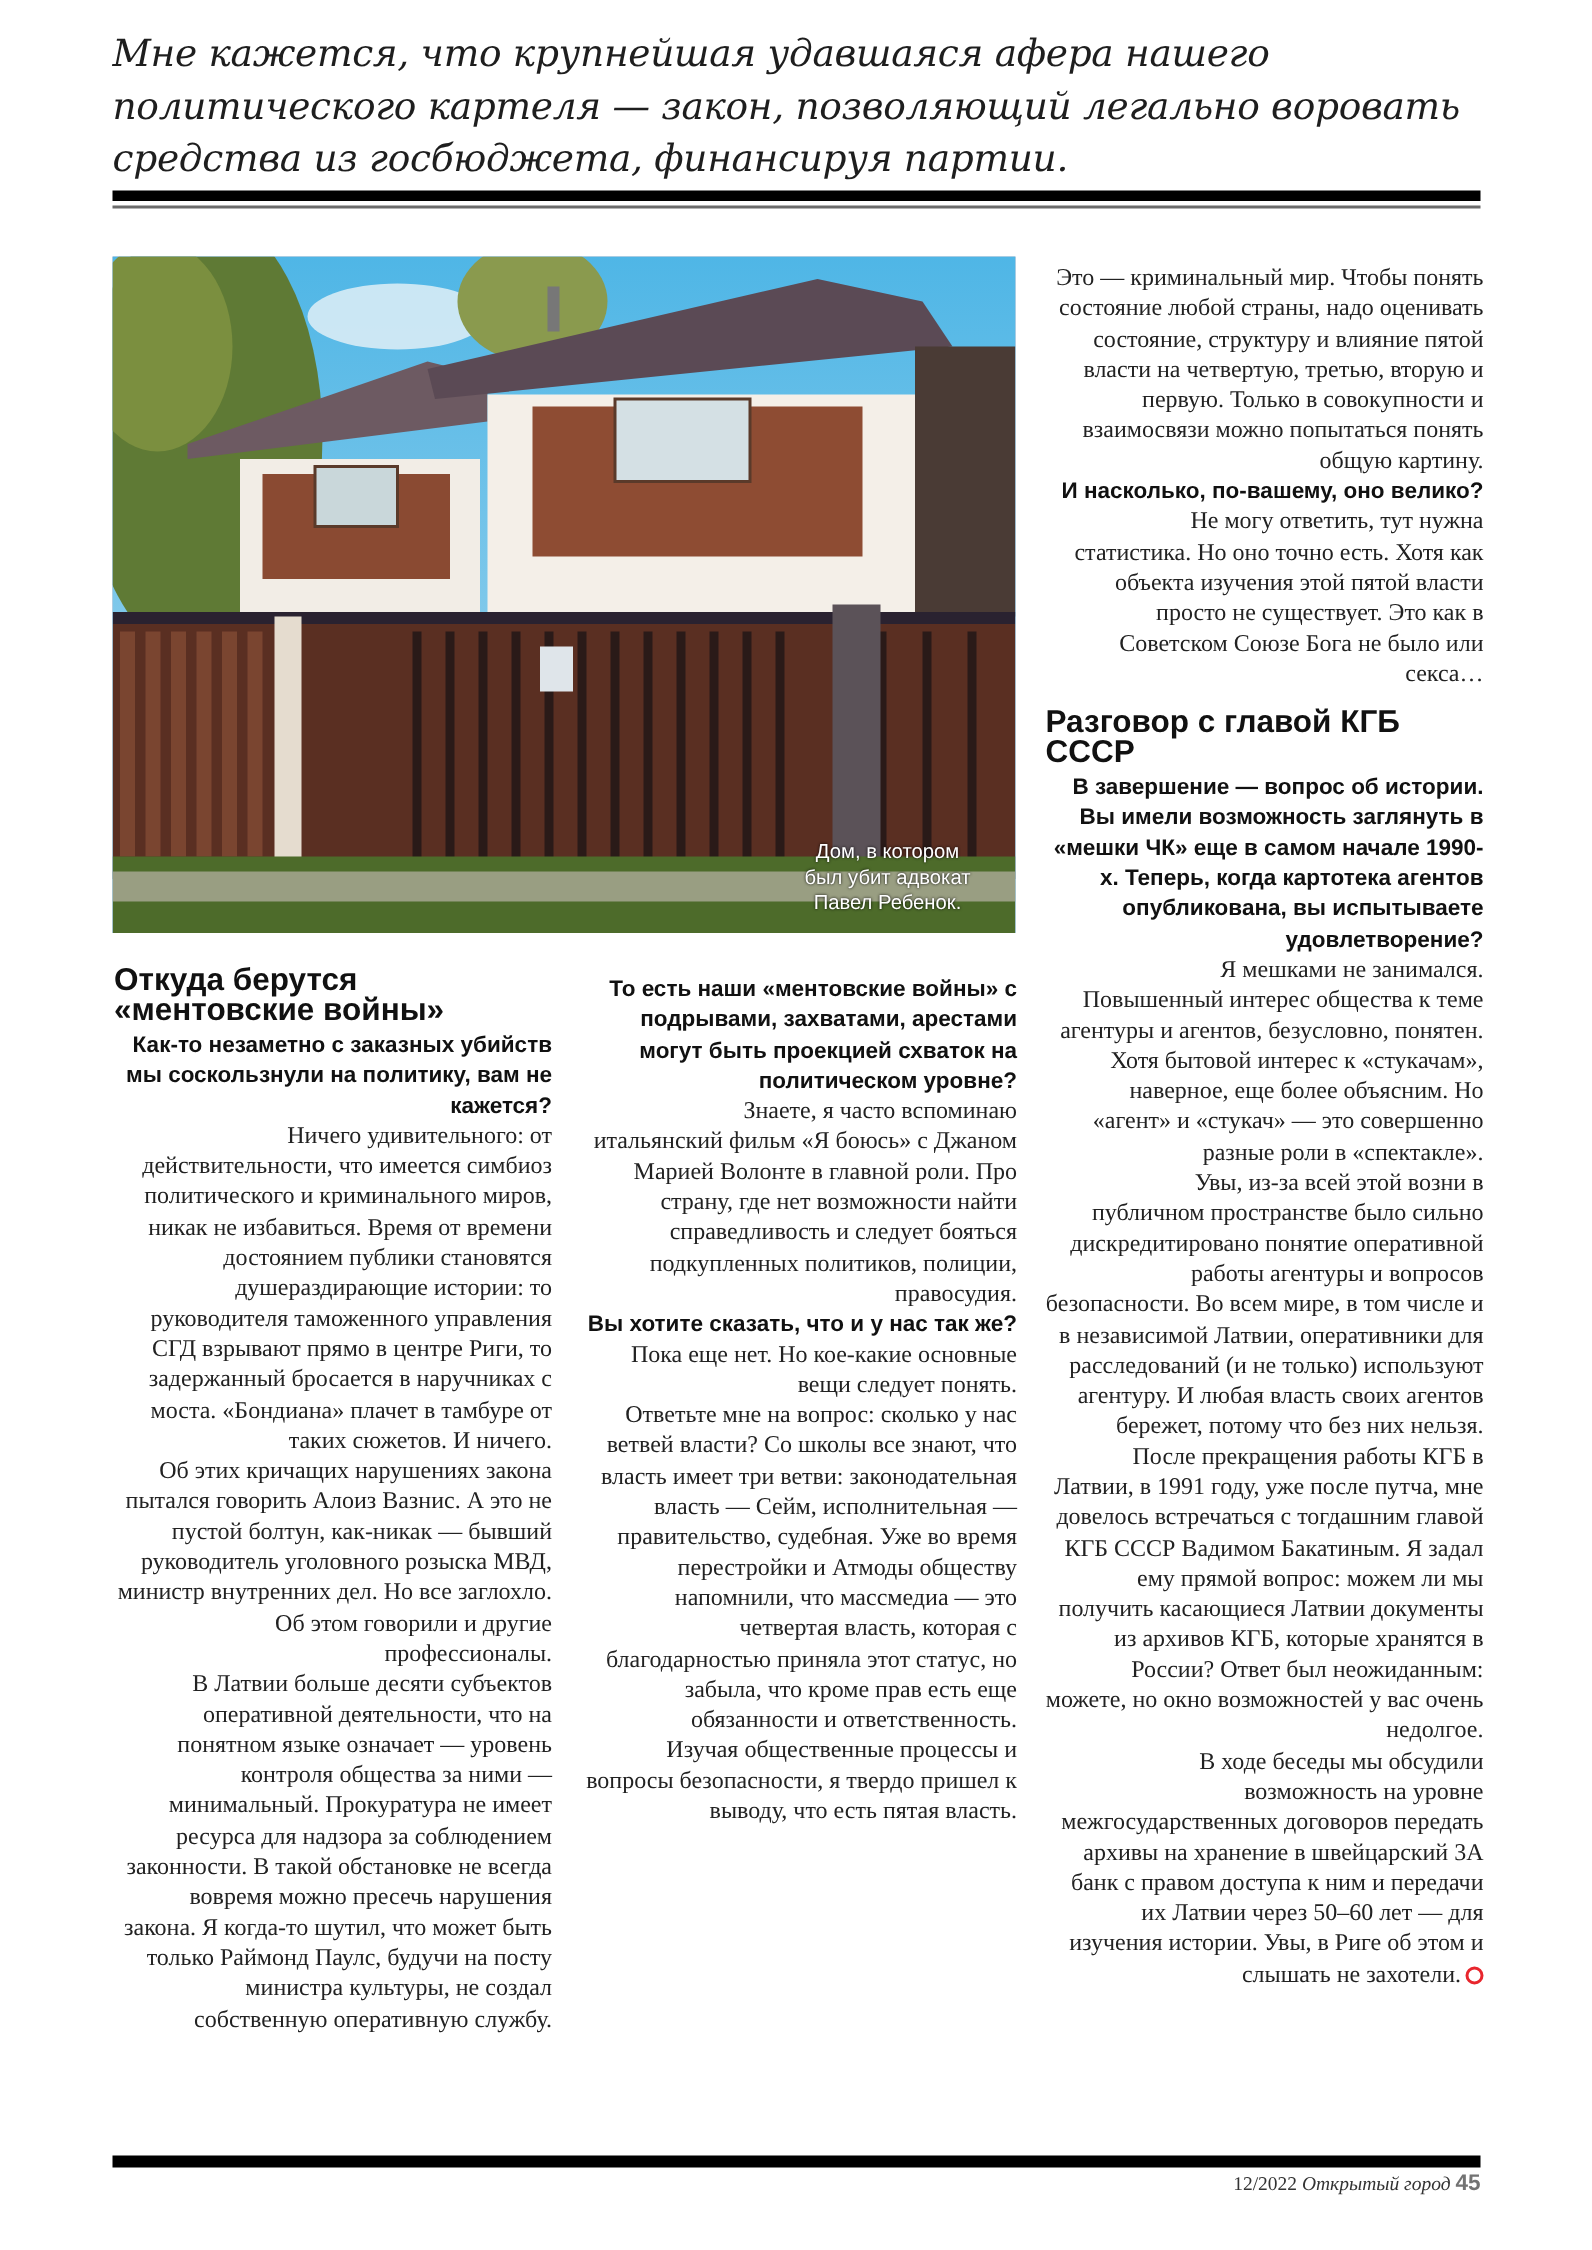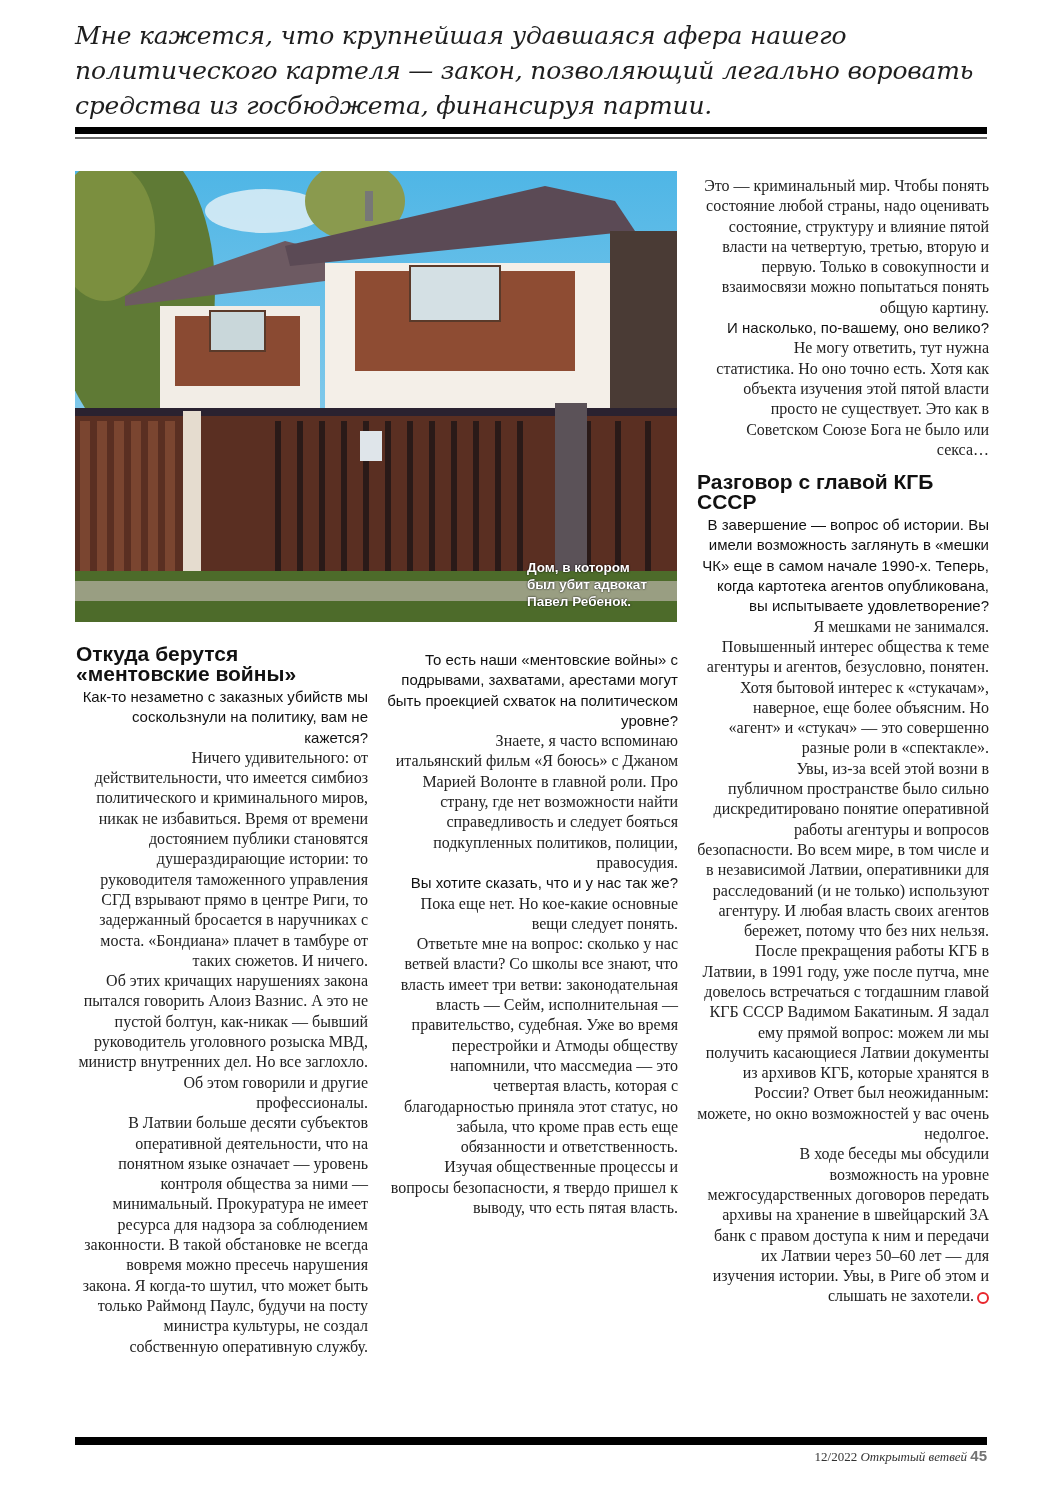--- a/index.html
+++ b/index.html
@@ -10,29 +10,29 @@
     color: #1e1e1e; letter-spacing: -0.2px;
   }
   .rule-thick { position: absolute; left: 75px; width: 912px; height: 7px; background: #000; }
   .rule-thin { position: absolute; left: 75px; width: 912px; height: 2px; background: #6b6b6b; }
   .photo {
     position: absolute; left: 75px; top: 171px; width: 602px; height: 451px; overflow: hidden;
     background: #6aa0c8;
   }
   .caption {
     position: absolute; right: 30px; bottom: 12px; font-family: "Liberation Sans", sans-serif;
-    font-weight: bold; font-size: 13.5px; line-height: 17px; color: #fff; text-shadow: 0 0 2px #000;
+    font-weight: normal; font-size: 13.5px; line-height: 17px; color: #fff; text-shadow: 0 0 2px #000; text-align: center;
   }
   .col {
     position: absolute; width: 292px;
     font-family: "Liberation Serif", serif; font-size: 16px; line-height: 20.3px; color: #222;
   }
   .col p { margin: 0; text-indent: 24px; text-align: right; }
   .col p.noindent { text-indent: 0; }
-  .col .q { font-family: "Liberation Sans", sans-serif; font-weight: normal; font-size: 15px; line-height: 20.3px; color: #111; margin: 0; text-indent: 0; }
+  .col .q { font-family: "Liberation Sans", sans-serif; font-weight: bold; font-size: 15px; line-height: 20.3px; color: #111; margin: 0; text-indent: 0; }
   .col h2 { font-family: "Liberation Sans", sans-serif; font-weight: 900; font-size: 21px; line-height: 20px; margin: 0 0 3px 0; color: #111; }
   .end-mark { display: inline-block; width: 8px; height: 8px; border: 2px solid #e8262d; border-radius: 50%; vertical-align: middle; margin-left: 3px; }
   .footer-bar { position: absolute; left: 75px; top: 1437px; width: 912px; height: 8px; background: #000; }
   .footer { position: absolute; right: 74px; top: 1447px; font-family: "Liberation Serif", serif; font-size: 13px; color: #333; }
   .footer .mag { font-style: italic; }
   .footer .pg { font-family: "Liberation Sans", sans-serif; font-weight: bold; font-size: 15px; color: #737373; }
 </style>
 </head>
 <body>
 
@@ -131,15 +131,15 @@
   <p class="q">В завершение — вопрос об истории. Вы имели возможность заглянуть в «мешки ЧК» еще в самом начале 1990-х. Теперь, когда картотека агентов опубликована, вы испытываете удовлетворение?</p>
   <p>Я мешками не занимался. Повышенный интерес общества к теме агентуры и агентов, безусловно, понятен. Хотя бытовой интерес к «стукачам», наверное, еще более объясним. Но «агент» и «стукач» — это совершенно разные роли в «спектакле».</p>
   <p>Увы, из-за всей этой возни в публичном пространстве было сильно дискредитировано понятие оперативной работы агентуры и вопросов безопасности. Во всем мире, в том числе и в независимой Латвии, оперативники для расследований (и не только) используют агентуру. И любая власть своих агентов бережет, потому что без них нельзя.</p>
   <p>После прекращения работы КГБ в Латвии, в 1991 году, уже после путча, мне довелось встречаться с тогдашним главой КГБ СССР Вадимом Бакатиным. Я задал ему прямой вопрос: можем ли мы получить касающиеся Латвии документы из архивов КГБ, которые хранятся в России? Ответ был неожиданным: можете, но окно возможностей у вас очень недолгое.</p>
   <p><span>В ходе беседы мы обсудили возможность на уровне межгосударственных договоров передать архивы на хранение в швейцарский 3А банк с правом доступа к ним и передачи их Латвии через 50–60 лет — для изучения истории. Увы, в Риге об этом и слышать не захотели.</span><span class="end-mark" style="border-color: rgb(232, 38, 45);"></span></p>
 </div>
 
 <div class="footer-bar"></div>
 <div class="footer">
   <span>12/2022</span>
-  <span class="mag">Открытый ветвей</span>
+  <span class="mag">Открытый город</span>
   <span class="pg">45</span>
 </div>
 
 </body></html>

